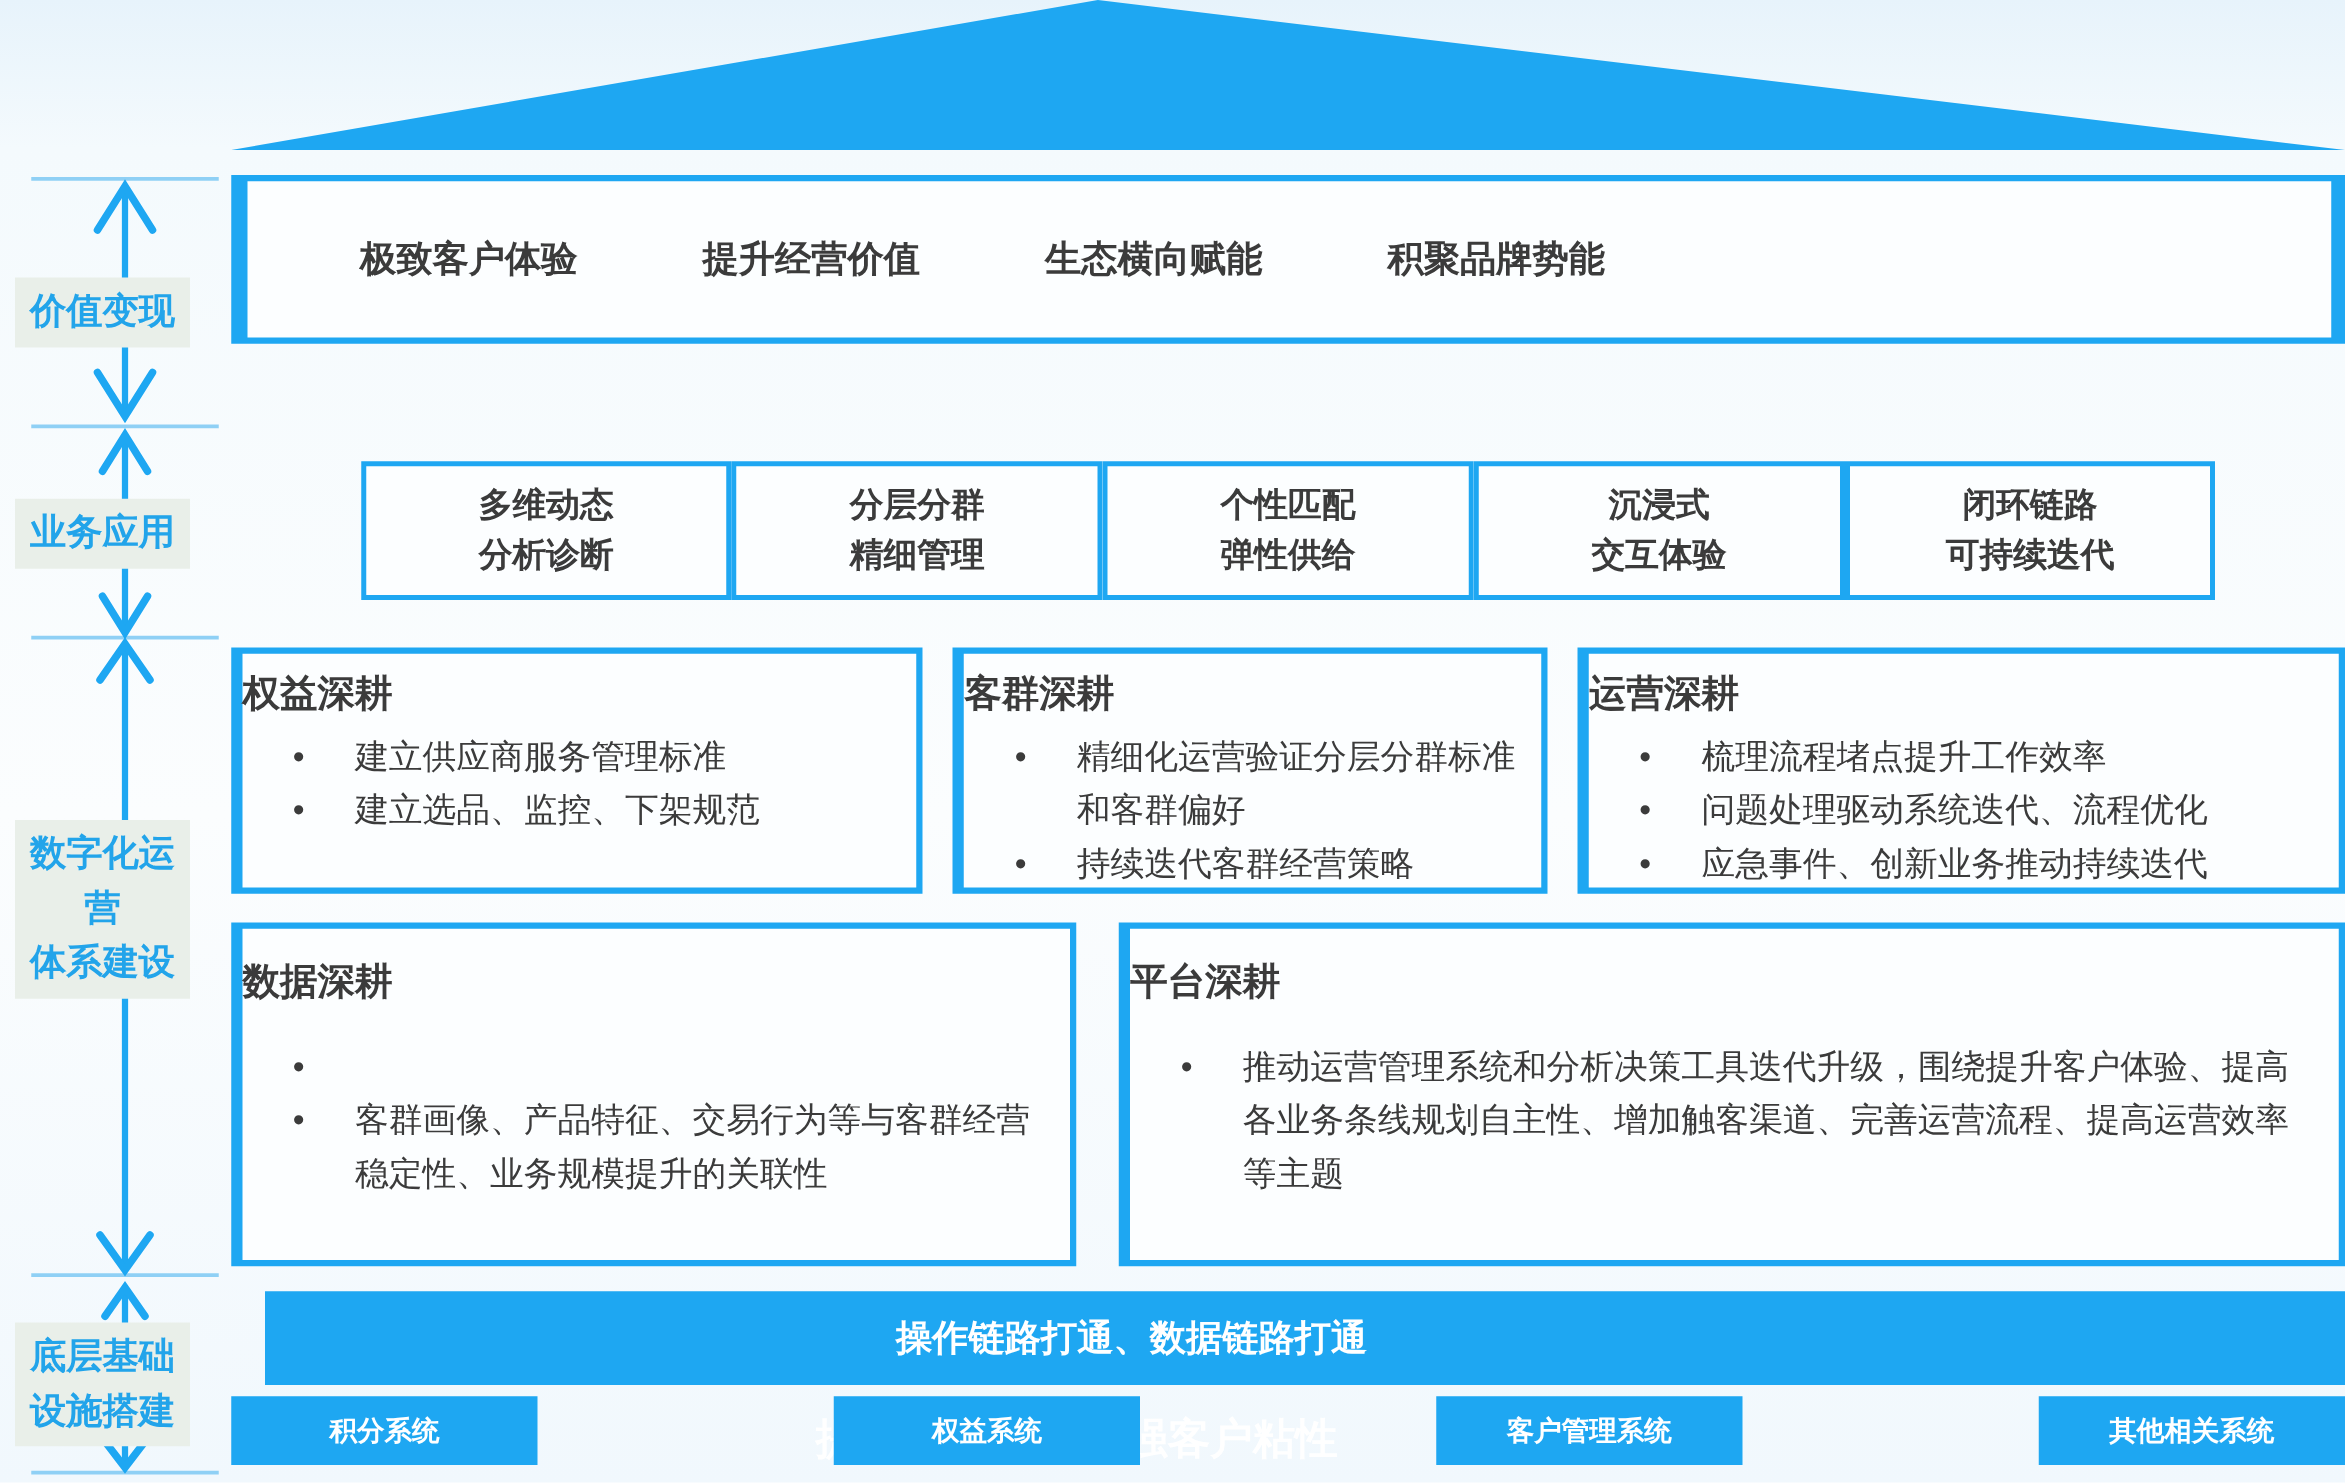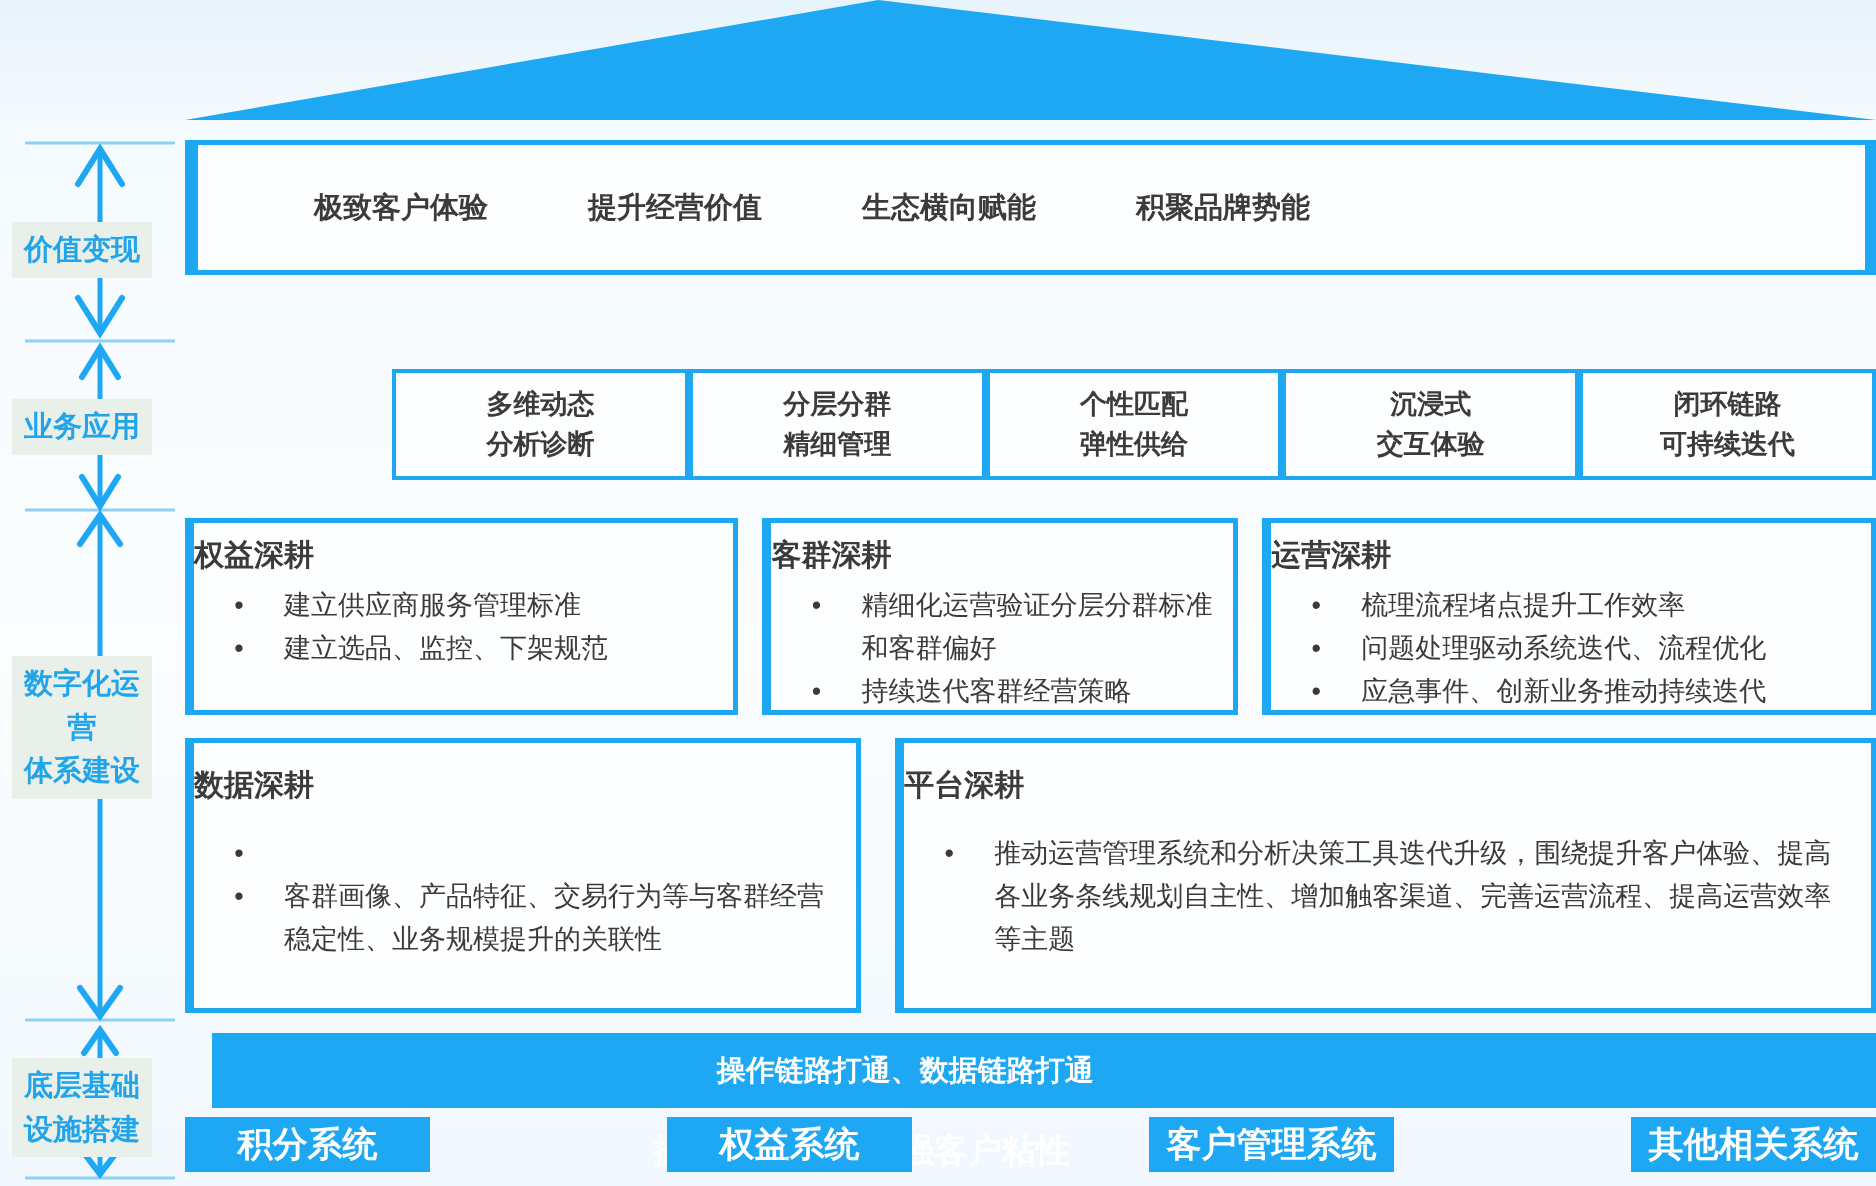--- a/index.html
+++ b/index.html
@@ -38,26 +38,26 @@
     clip-path:polygon(0 100%,41% 0,100% 100%);
   }
   .roof-title{
     position:absolute;left:40%;bottom:12px;transform:translateX(-50%);
     color:#fff;font-size:34px;font-weight:bold;white-space:nowrap;
   }
   .value-box{
     position:absolute;top:140px;left:0;width:100%;height:135px;
     background:var(--box_bg);
     border:5px solid var(--accent);border-left-width:13px;border-right-width:11px;
-    display:flex;align-items:center;padding-left:116px;gap:100px;
+    display:flex;align-items:center;padding-left:90px;gap:100px;
   }
   .value-item{font-size:29px;font-weight:bold;white-space:nowrap;}
   .row2{
     position:absolute;top:369px;left:0;width:100%;height:111px;
-    display:flex;justify-content:flex-end;
+    display:flex;justify-content:center;
   }
   .app-box{
     width:17.55%;height:100%;
     background:var(--box_bg);border:4px solid var(--accent);
     display:flex;flex-direction:column;justify-content:center;align-items:center;
     font-size:27px;font-weight:bold;line-height:1.45;text-align:center;
   }
   .band{position:absolute;left:0;width:100%;display:flex;justify-content:space-between;}
   .band3{top:518px;height:197px;}
   .band4{top:738px;height:275px;}
@@ -83,21 +83,21 @@
   .bar-label{
     position:absolute;left:41%;top:50%;transform:translate(-50%,-50%);
     color:#fff;font-size:29px;font-weight:bold;white-space:nowrap;
   }
   .systems{
     position:absolute;top:1117px;left:0;width:100%;height:55px;
     display:flex;justify-content:space-between;
   }
   .sys-box{
     width:14.5%;height:100%;background:var(--accent);
-    color:#fff;font-size:35px;font-weight:bold;
+    color:#fff;font-size:22px;font-weight:bold;
     display:flex;align-items:center;justify-content:center;white-space:nowrap;
   }
 </style>
 </head>
 <body>
 
 <div class="left-rail">
   <svg width="185" height="1186" viewBox="0 0 185 1186">
 
     <line class="hline" x1="25" y1="143" x2="175" y2="143"></line>

